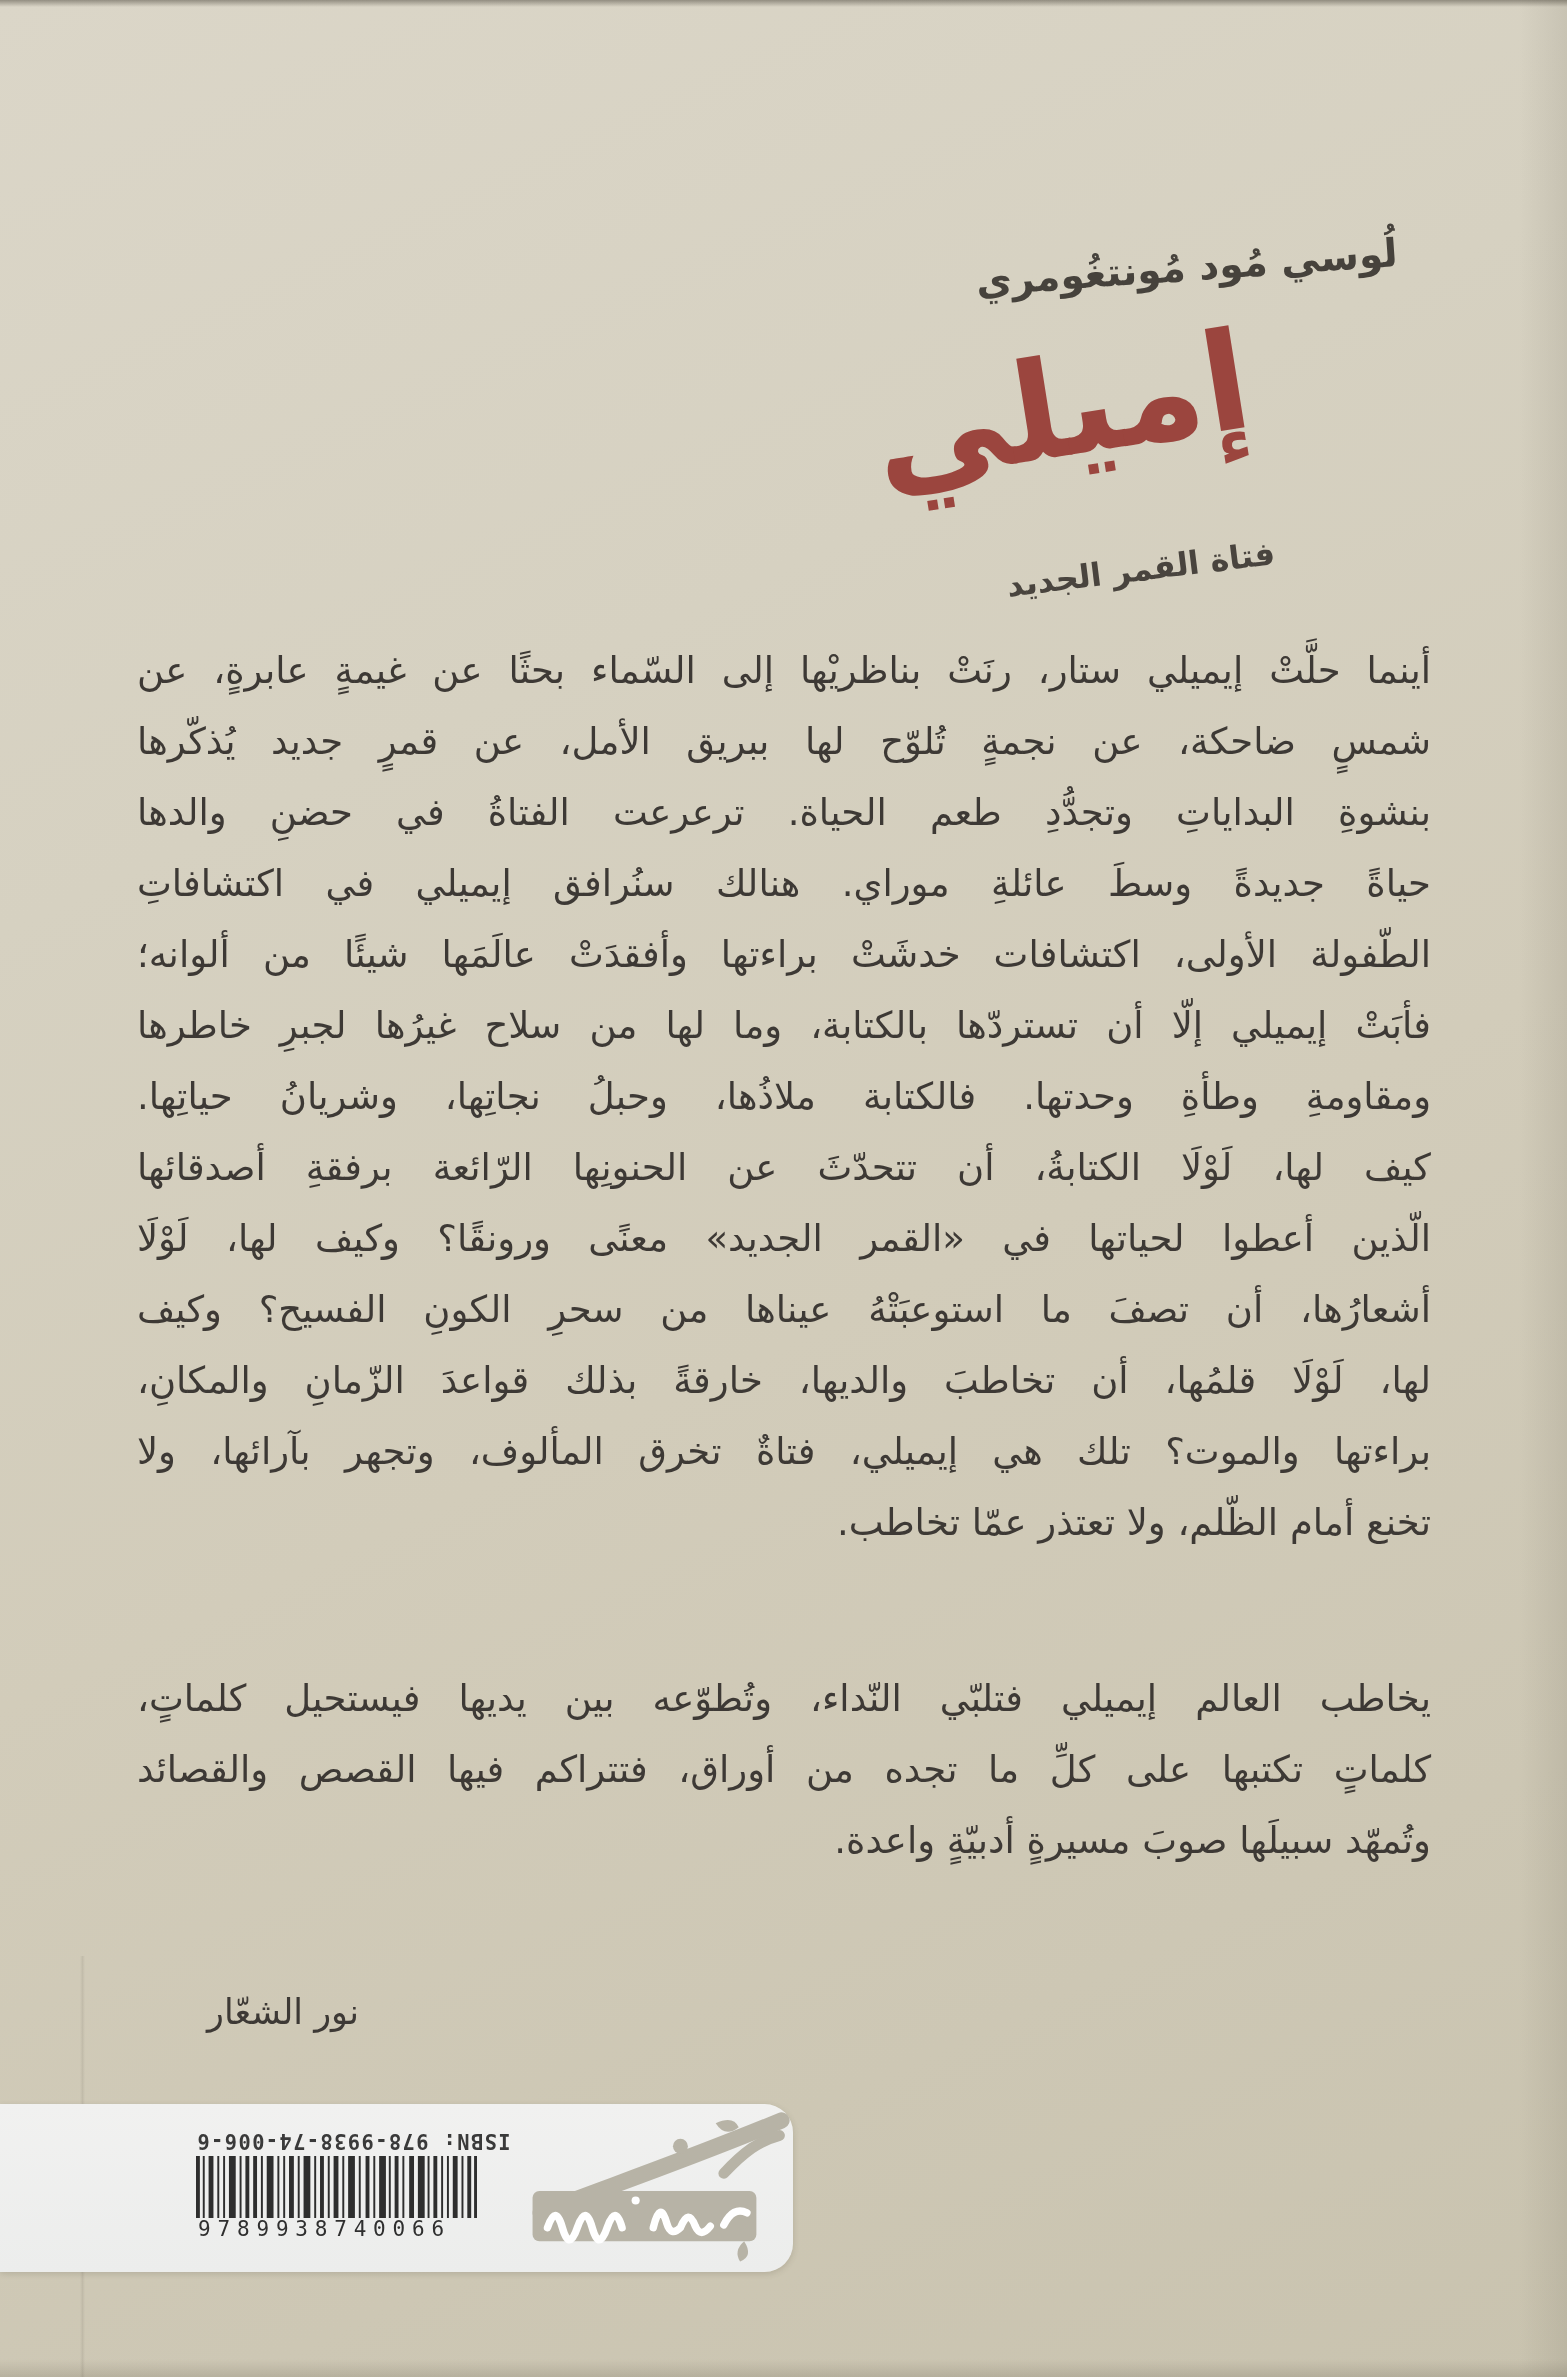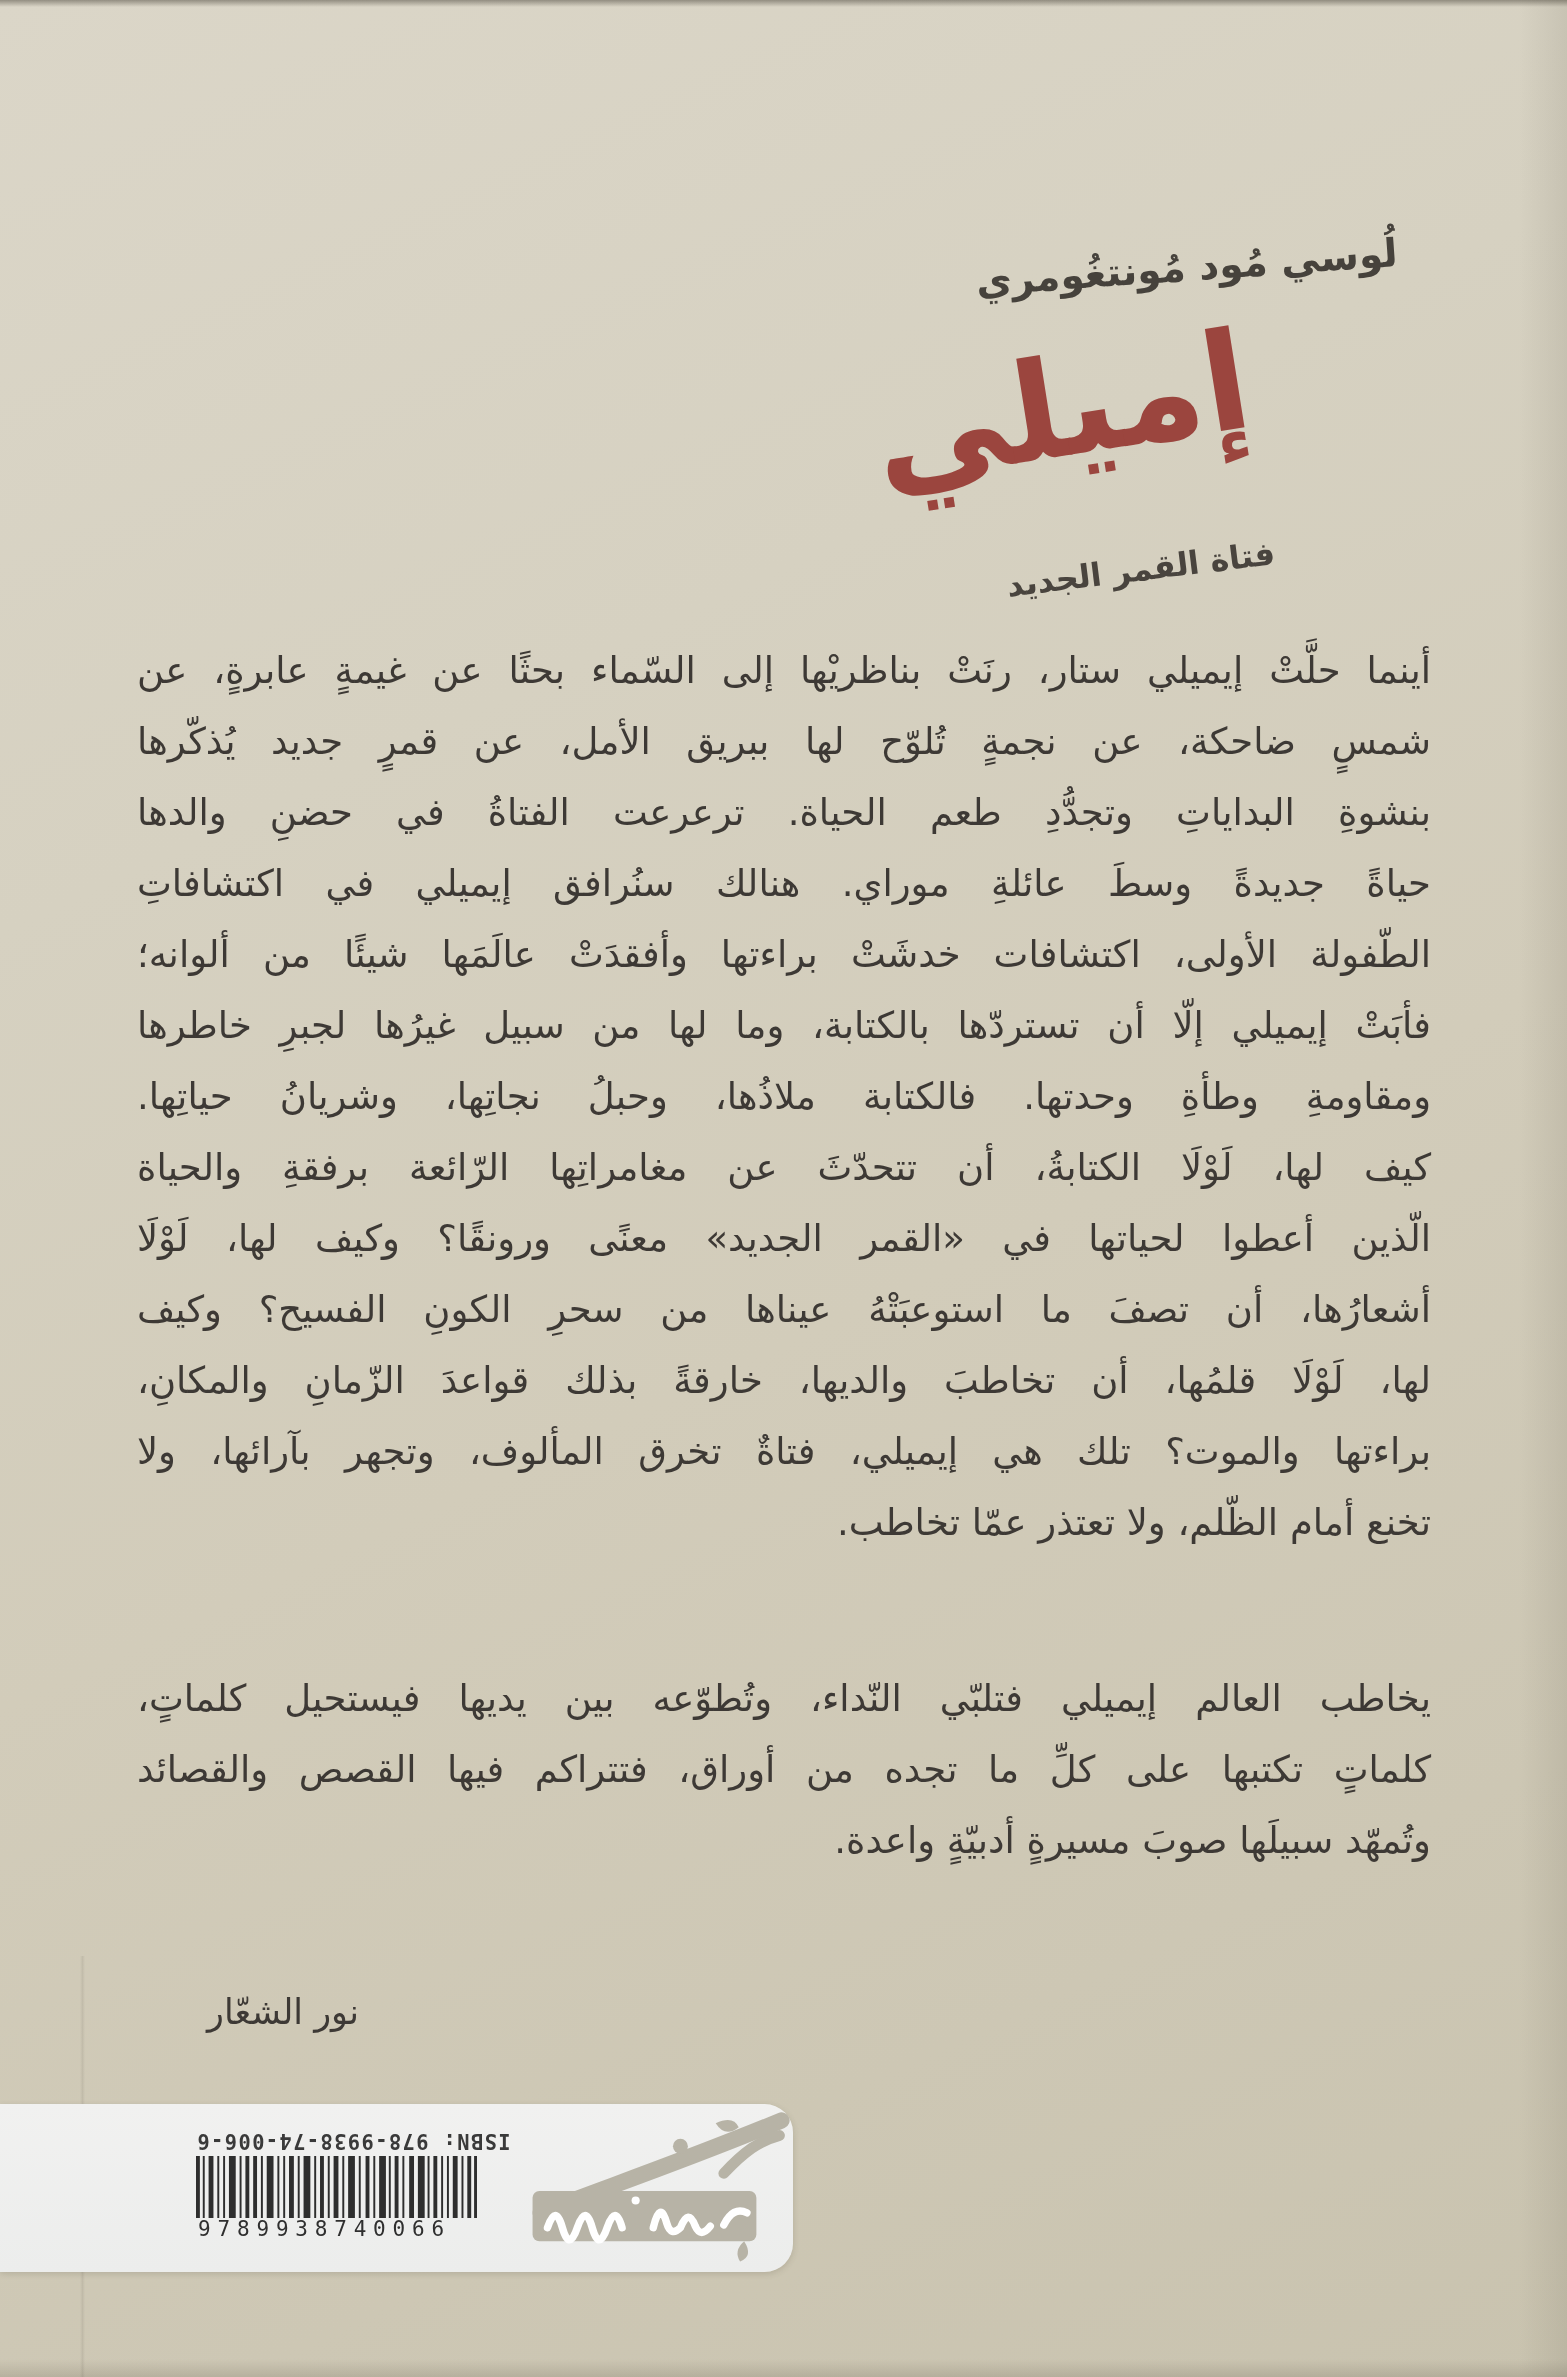--- a/index.html
+++ b/index.html
@@ -85,23 +85,23 @@
 <div class="author">لُوسي مُود مُونتغُومري</div>
 <div class="title">إميلي</div>
 <div class="subtitle">فتاة القمر الجديد</div>
 
 <div class="blurb blurb-1">
   <div class="blurb-line">أينما حلَّتْ إيميلي ستار، رنَتْ بناظريْها إلى السّماء بحثًا عن غيمةٍ عابرةٍ، عن</div>
   <div class="blurb-line">شمسٍ ضاحكة، عن نجمةٍ تُلوّح لها ببريق الأمل، عن قمرٍ جديد يُذكّرها</div>
   <div class="blurb-line">بنشوةِ البداياتِ وتجدُّدِ طعم الحياة. ترعرعت الفتاةُ في حضنِ والدها</div>
   <div class="blurb-line">حياةً جديدةً وسطَ عائلةِ موراي. هنالك سنُرافق إيميلي في اكتشافاتِ</div>
   <div class="blurb-line">الطّفولة الأولى، اكتشافات خدشَتْ براءتها وأفقدَتْ عالَمَها شيئًا من ألوانه؛</div>
-  <div class="blurb-line">فأبَتْ إيميلي إلّا أن تستردّها بالكتابة، وما لها من سبيل غيرُها لجبرِ خاطرها</div>
+  <div class="blurb-line">فأبَتْ إيميلي إلّا أن تستردّها بالكتابة، وما لها من سلاح غيرُها لجبرِ خاطرها</div>
   <div class="blurb-line">ومقاومةِ وطأةِ وحدتها. فالكتابة ملاذُها، وحبلُ نجاتِها، وشريانُ حياتِها.</div>
-  <div class="blurb-line">كيف لها، لَوْلَا الكتابةُ، أن تتحدّثَ عن مغامراتِها الرّائعة برفقةِ والحياة</div>
+  <div class="blurb-line">كيف لها، لَوْلَا الكتابةُ، أن تتحدّثَ عن الحنونِها الرّائعة برفقةِ أصدقائها</div>
   <div class="blurb-line">الّذين أعطوا لحياتها في «القمر الجديد» معنًى ورونقًا؟ وكيف لها، لَوْلَا</div>
   <div class="blurb-line">أشعارُها، أن تصفَ ما استوعبَتْهُ عيناها من سحرِ الكونِ الفسيح؟ وكيف</div>
   <div class="blurb-line">لها، لَوْلَا قلمُها، أن تخاطبَ والديها، خارقةً بذلك قواعدَ الزّمانِ والمكانِ،</div>
   <div class="blurb-line">براءتها والموت؟ تلك هي إيميلي، فتاةٌ تخرق المألوف، وتجهر بآرائها، ولا</div>
   <div class="blurb-line last">تخنع أمام الظّلم، ولا تعتذر عمّا تخاطب.</div>
 </div>
 
 <div class="blurb blurb-2">
   <div class="blurb-line">يخاطب العالم إيميلي فتلبّي النّداء، وتُطوّعه بين يديها فيستحيل كلماتٍ،</div>
   <div class="blurb-line">كلماتٍ تكتبها على كلِّ ما تجده من أوراق، فتتراكم فيها القصص والقصائد</div>

